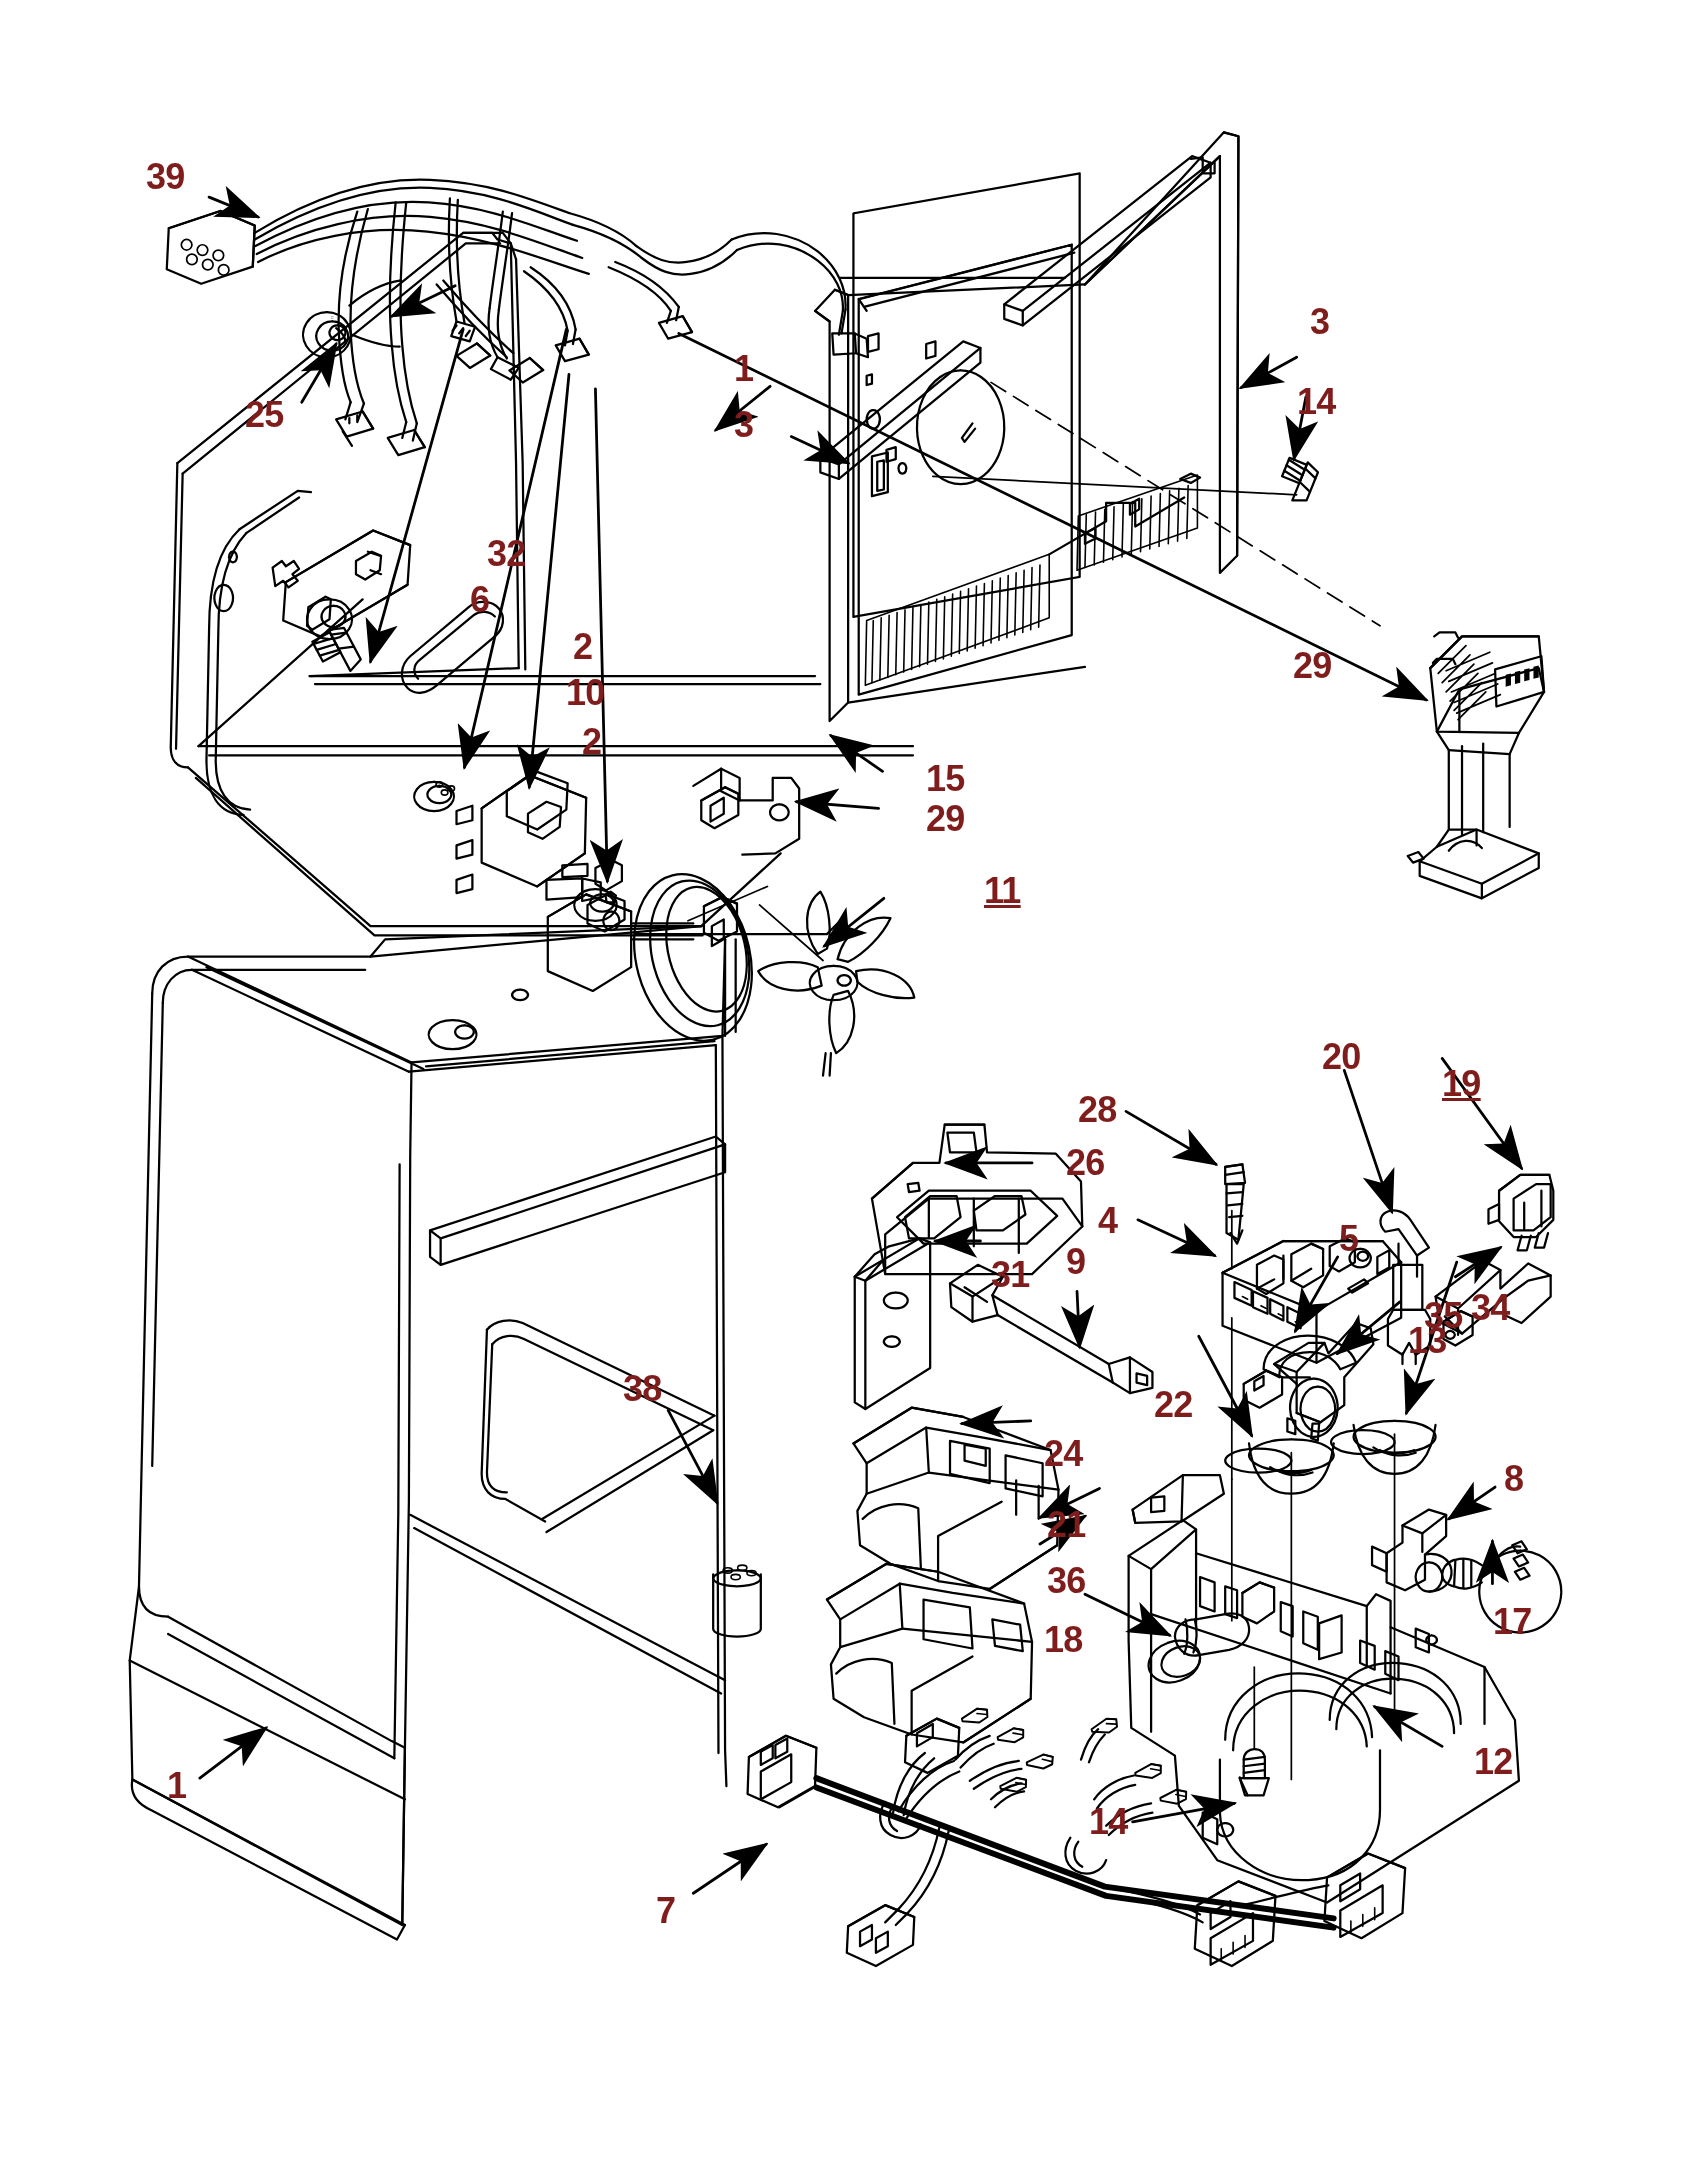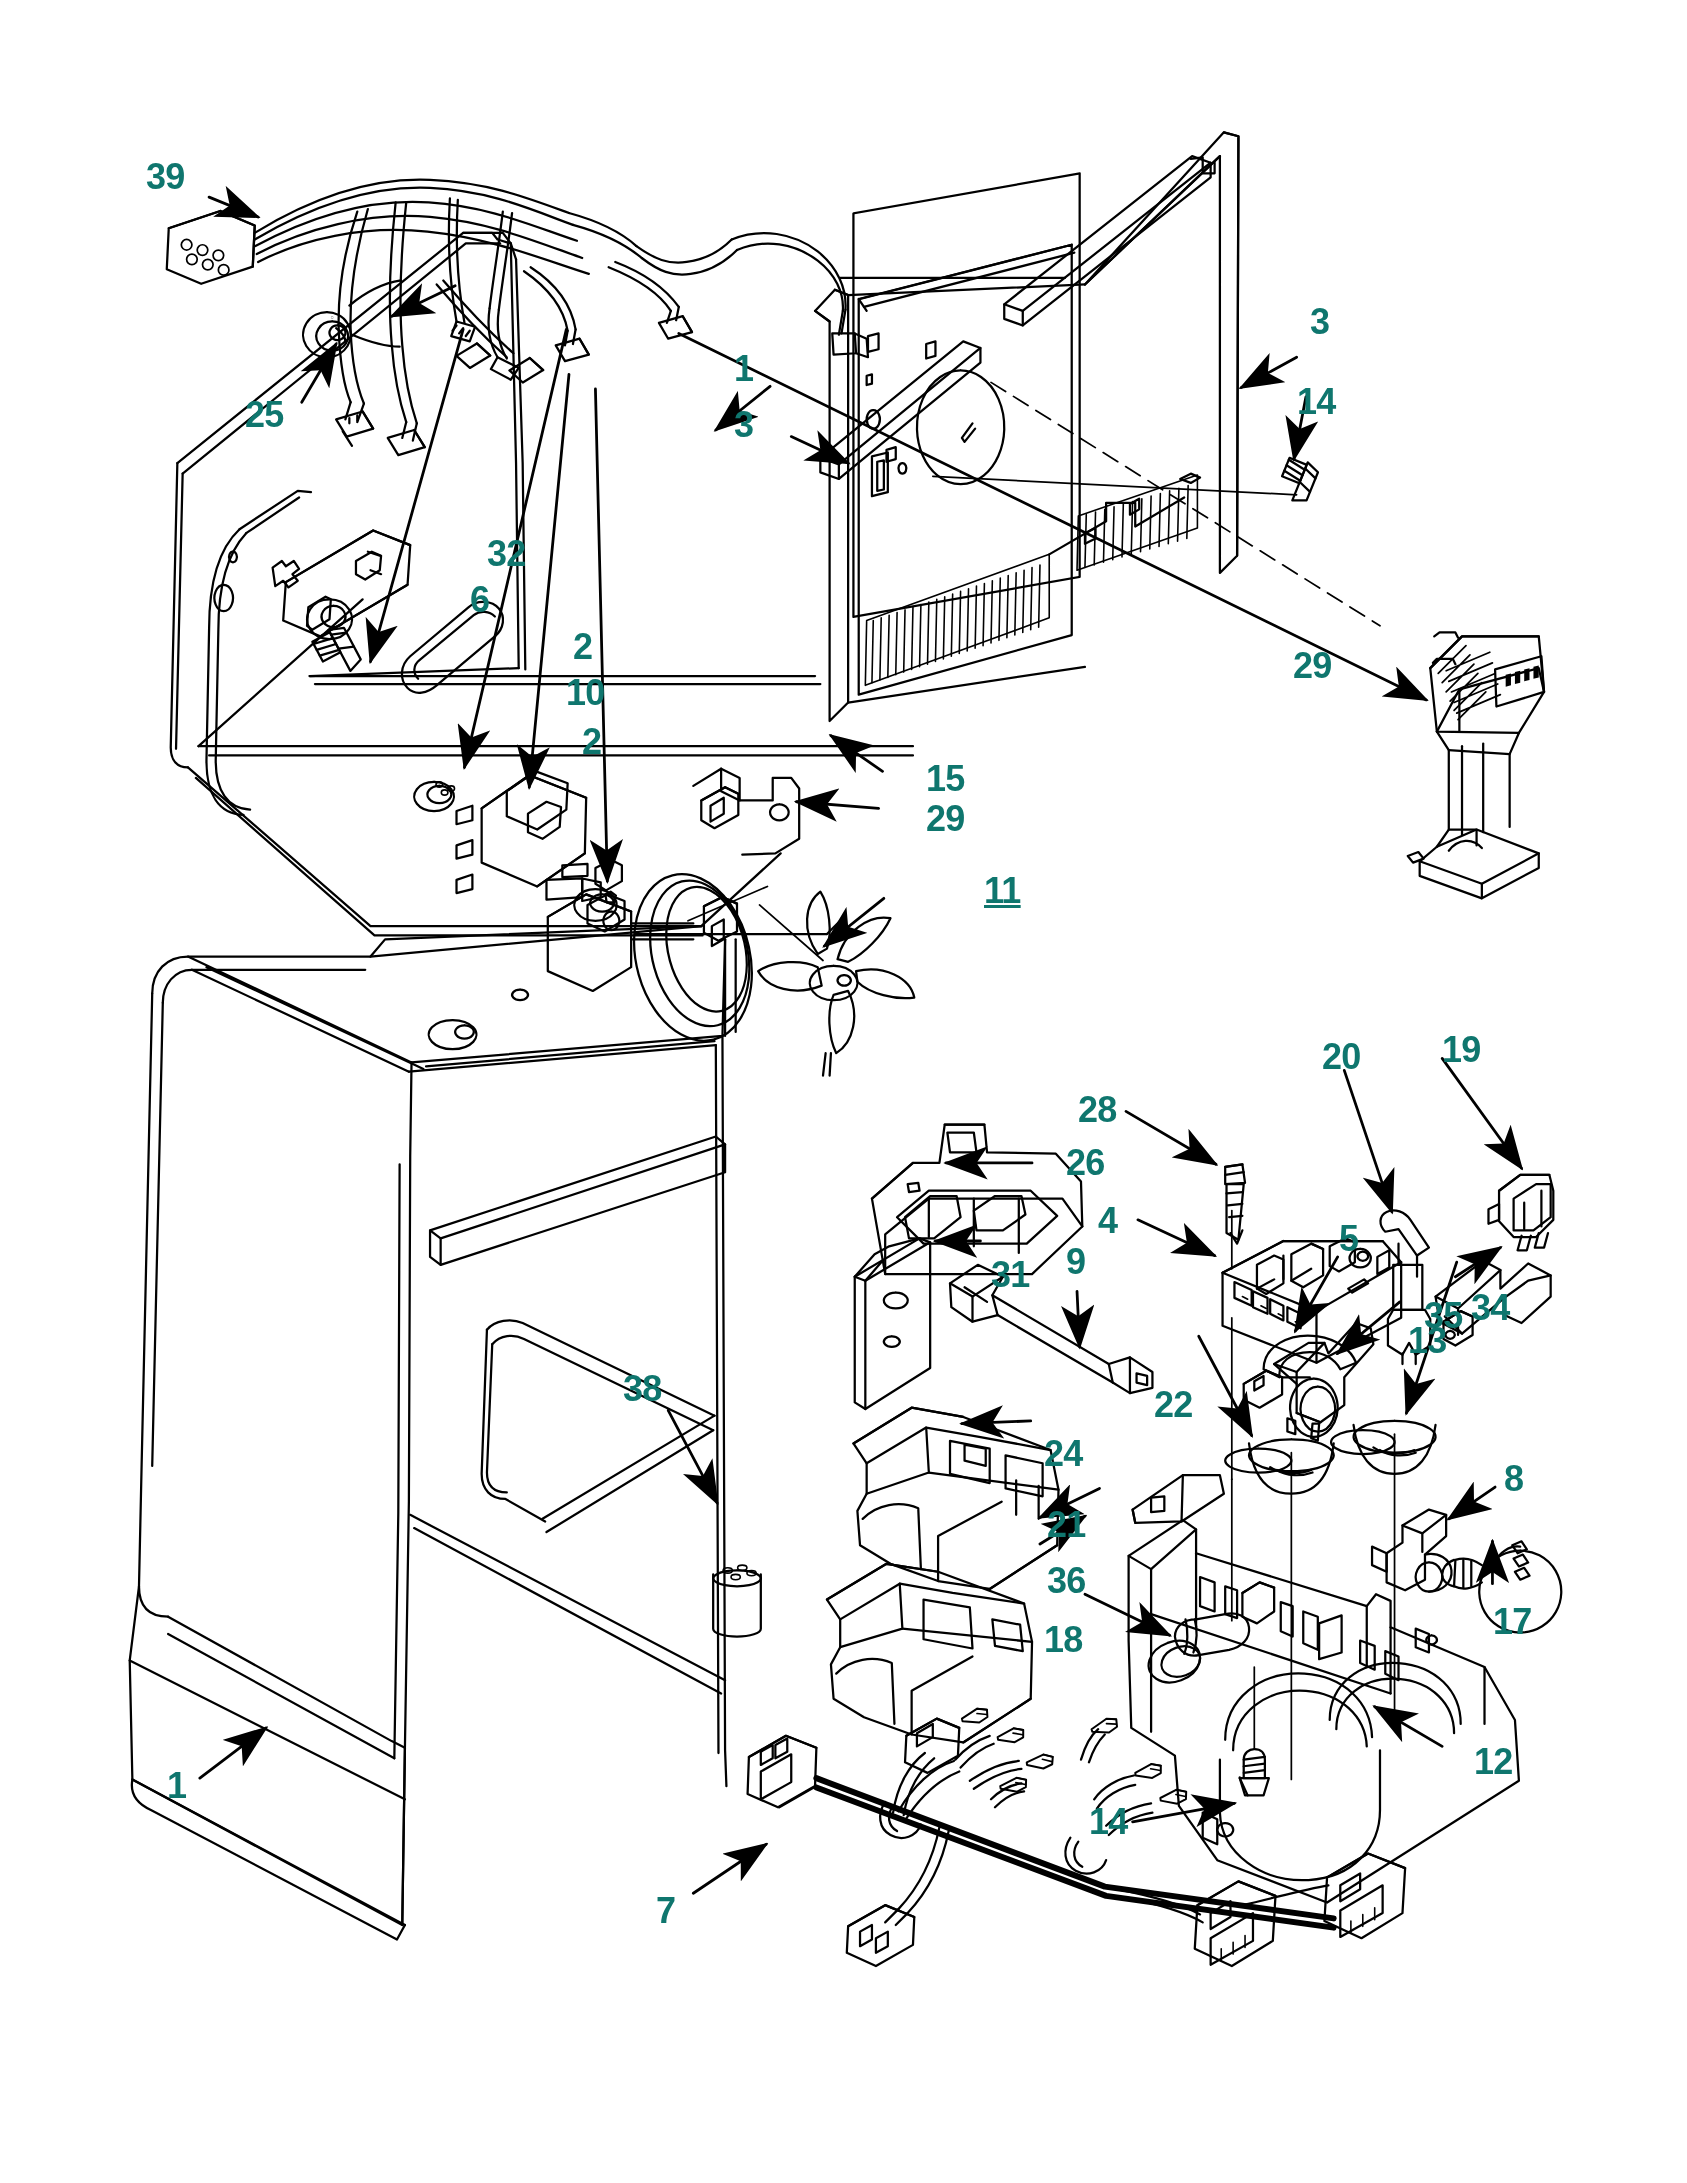--- a/index.html
+++ b/index.html
@@ -1,20 +1,20 @@
 <!DOCTYPE html>
 <html style="font-size:10.6px"><head>
 <meta charset="utf-8">
 <style>
   html,body{margin:0;padding:0;background:#ffffff;}
   body{width:1687px;height:2183px;font-family:"Liberation Sans",sans-serif;overflow:hidden;}
   #sheet{position:relative;width:1687px;height:2183px;background:#fff;}
   #art{position:absolute;left:0;top:0;width:1687px;height:2183px;}
   .callout{position:absolute;font-family:"Liberation Sans",sans-serif;font-weight:bold;
-           color:#0f766e;line-height:1;white-space:nowrap;}
+           color:#7f1d1d;line-height:1;white-space:nowrap;}
   .c-lg{font-size:36px;letter-spacing:-0.7px;}
 </style>
 </head>
 <body>
 
 <div id="sheet">
 
   <svg id="art" viewBox="0 0 2550 3300" xmlns="http://www.w3.org/2000/svg">
     <defs>
       <marker id="ah" markerWidth="16" markerHeight="12" refX="15" refY="6" orient="auto">
@@ -860,21 +860,21 @@
   <div class="callout c-lg" style="left:463px;  top:536px;margin-left:24px;">32</div>
   <div class="callout c-lg" style="left:470px;  top:582px;">6</div>
   <div class="callout c-lg" style="left:573px;  top:629px;">2</div>
   <div class="callout c-lg" style="left:566px;  top:675px;">10</div>
   <div class="callout c-lg" style="left:582px;  top:724px;">2</div>
   <div class="callout c-lg" style="left:1293px; top:648px;">29</div>
   <div class="callout c-lg" style="left:926px; top:761px;">15</div>
   <div class="callout c-lg" style="left:926px; top:801px;">29</div>
   <div class="callout c-lg" style="left:984px; top:873px;text-decoration:underline;">11</div>
   <div class="callout c-lg" style="left:1322px; top:1039px;">20</div>
-  <div class="callout c-lg" style="left:1442px; top:1032px;">19</div>
+  <div class="callout c-lg" style="left:1442px; top:1066px;text-decoration:underline;">19</div>
   <div class="callout c-lg" style="left:1078px; top:1092px;">28</div>
   <div class="callout c-lg" style="left:1066px; top:1145px;">26</div>
   <div class="callout c-lg" style="left:1098px; top:1203px;">4</div>
   <div class="callout c-lg" style="left:1339px; top:1221px;">5</div>
   <div class="callout c-lg" style="left:1424px; top:1298px;">35</div>
   <div class="callout c-lg" style="left:991px; top:1223px;margin-top:34px;">31</div>
   <div class="callout c-lg" style="left:1066px; top:1244px;">9</div>
   <div class="callout c-lg" style="left:1408px; top:1323px;">13</div>
   <div class="callout c-lg" style="left:1471px; top:1290px;">34</div>
   <div class="callout c-lg" style="left:1154px; top:1387px;">22</div>

